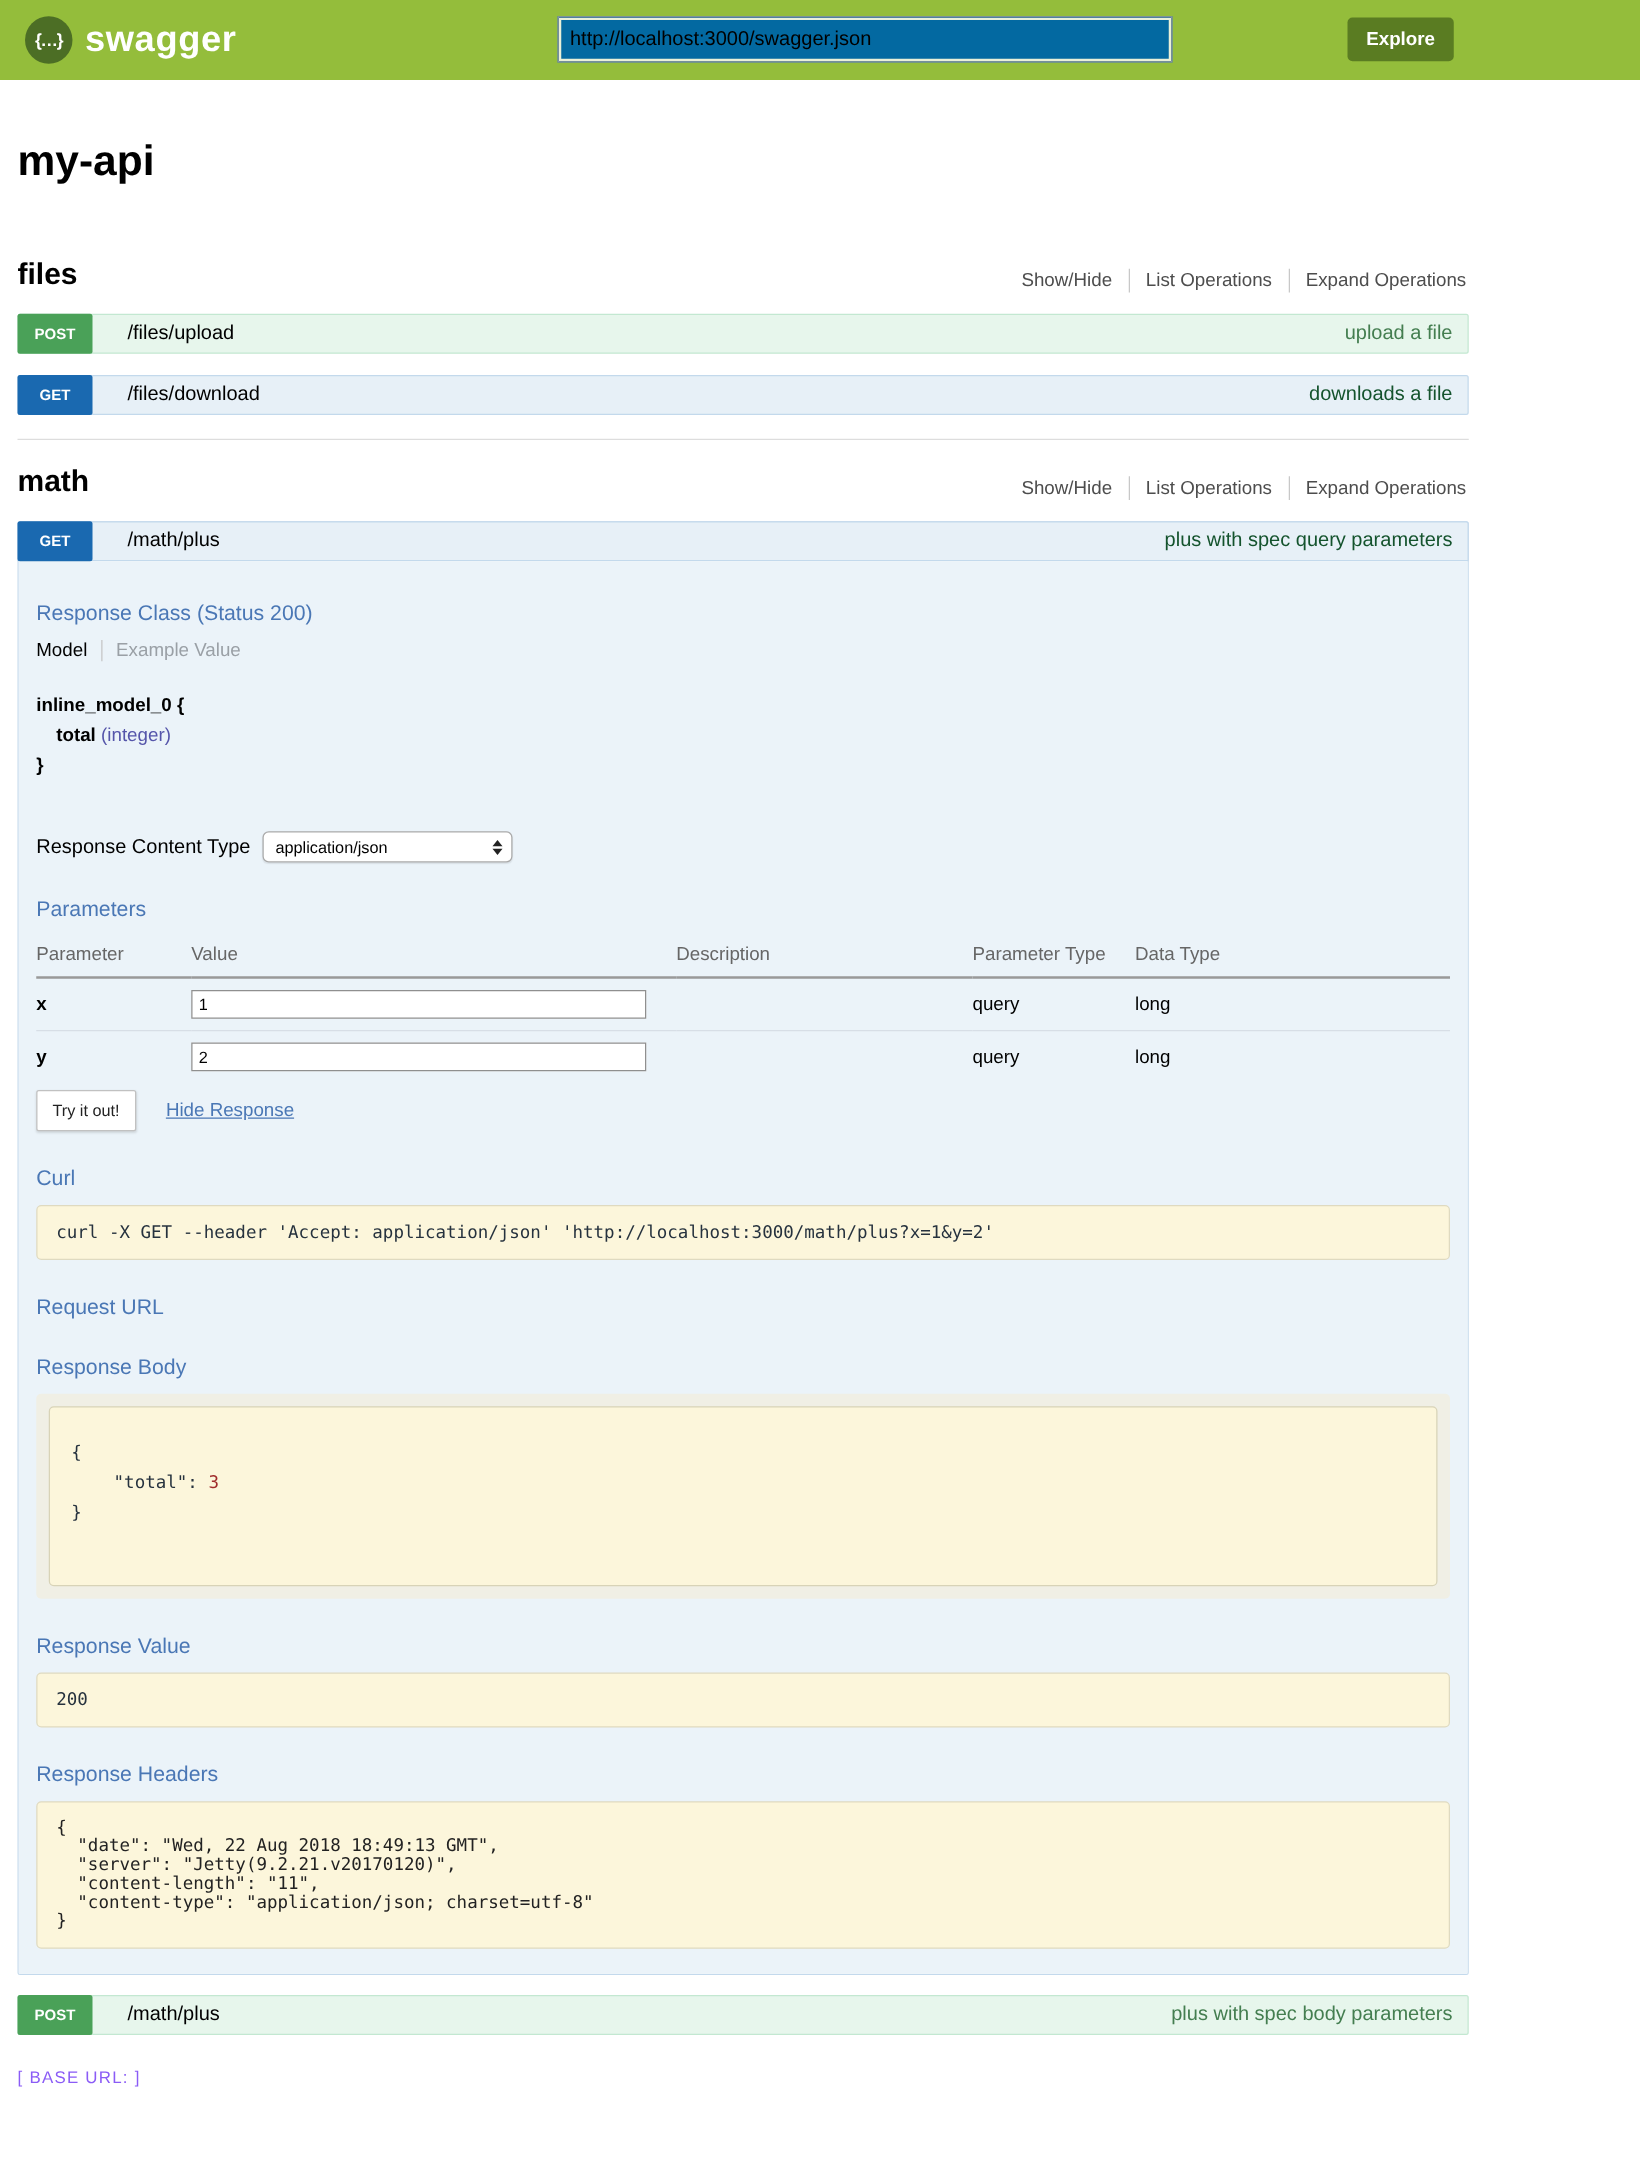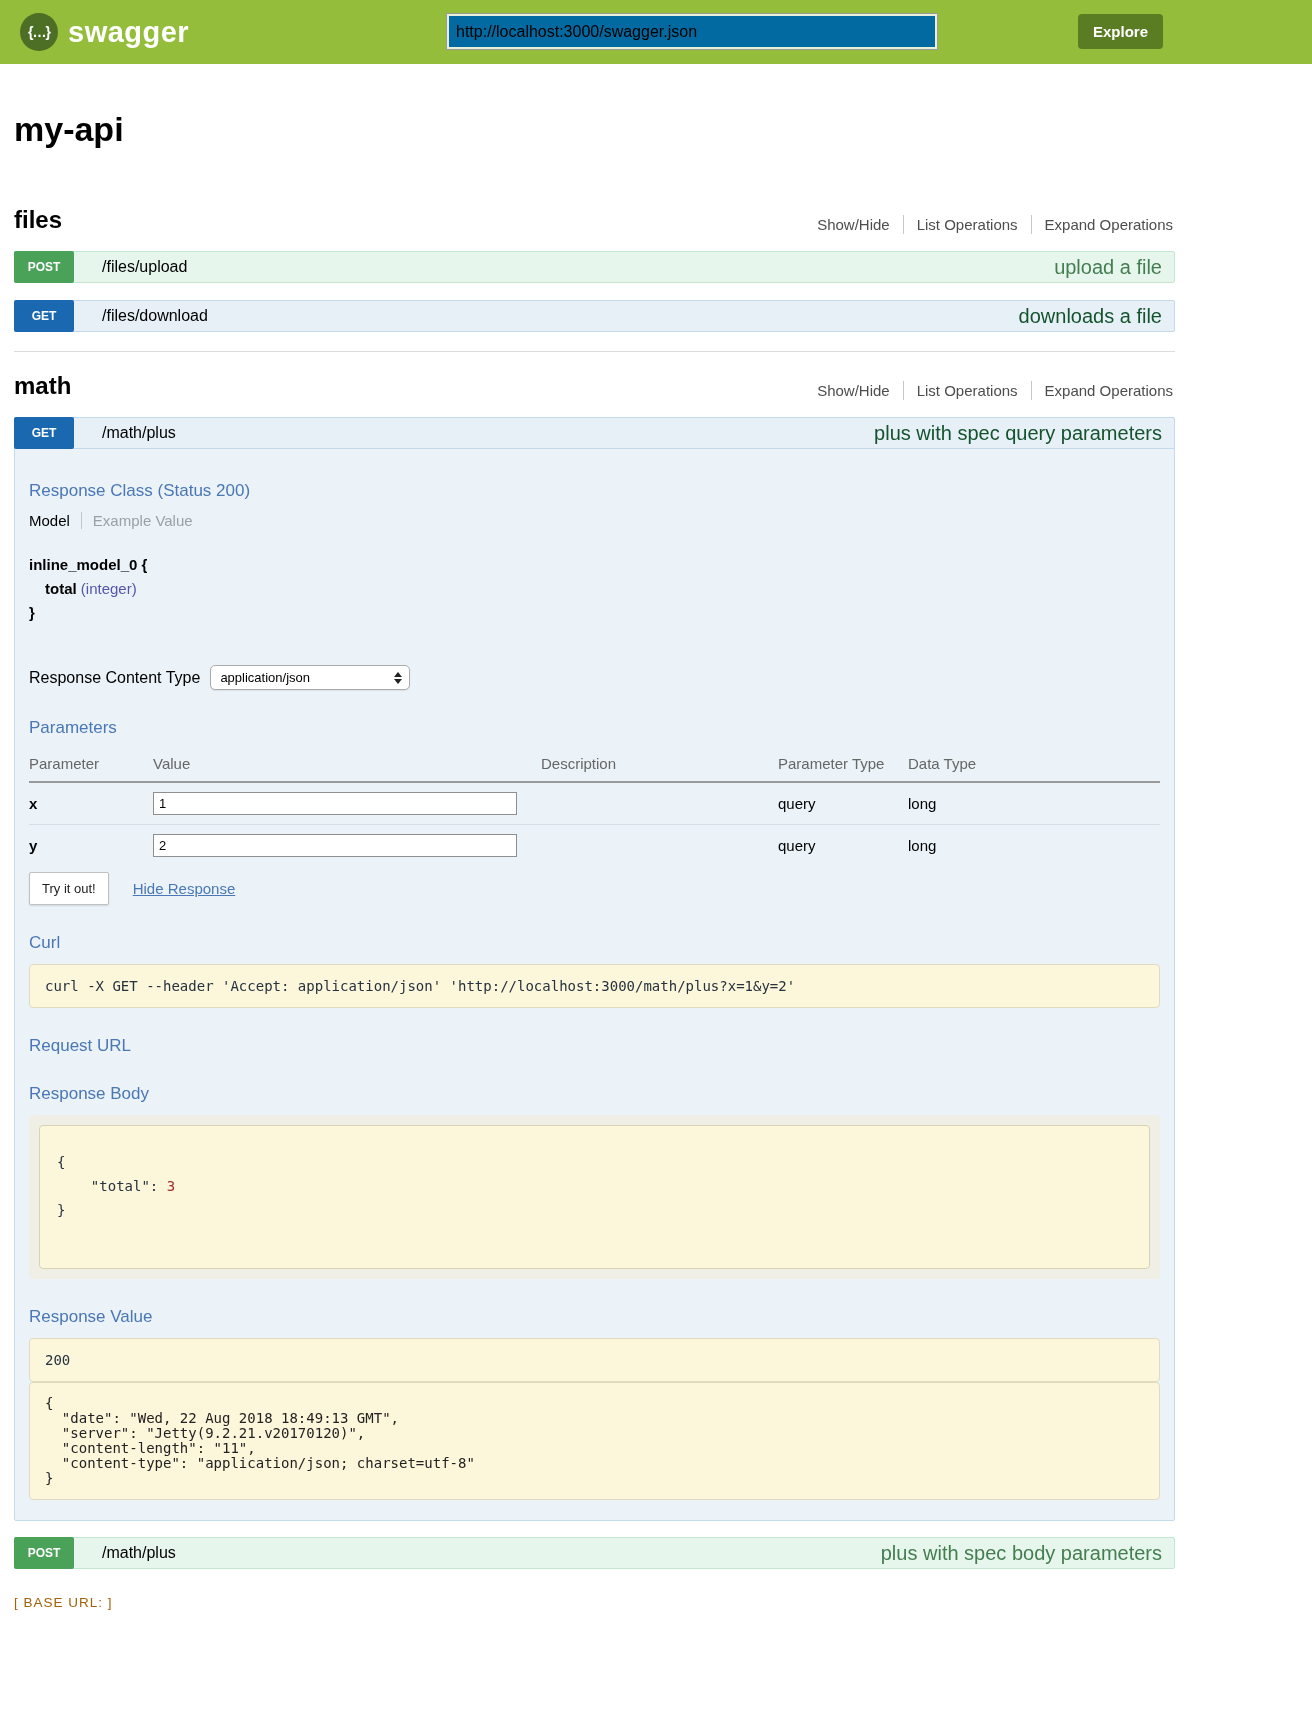--- a/index.html
+++ b/index.html
@@ -28,21 +28,21 @@
   .sec-divider { border:none; border-top:1px solid #ddd; margin:19px 0 20px; }
 
   
   .op-row { display:flex; align-items:stretch; height:32px; border-radius:2px; margin-bottom:17px; cursor:pointer; }
   .op-row.post, .op-heading.post { background:#e7f6ec; border:1px solid #c3e8d1; }
   .op-row.get,  .op-heading.get  { background:#e7f0f7; border:1px solid #c3d9ec; }
   .badge { width:60px; margin:-1px 0 -1px -1px; display:flex; align-items:center; justify-content:center; color:#fff; font-size:12px; font-weight:bold; border-radius:2px; flex:none;text-align:center; }
   .badge.post-badge { background:#4aa158; }
   .badge.get-badge  { background:#1a69b0; }
   .path { margin-left:28px; font-size:16px; color:#000; text-decoration:none; display:flex; align-items:center; }
-  .summary { margin-left:auto; margin-right:12px; font-size:20px; display:flex; align-items:center; }
+  .summary { margin-left:auto; margin-right:12px; font-size:16px; display:flex; align-items:center; }
   .summary.green { color:#447e50; }
   .summary.blue  { color:#14532d; }
 
   
   .op-expanded { border:1px solid #c3d9ec; border-radius:2px; margin-bottom:16px; }
   .op-heading { display:flex; align-items:stretch; height:32px; margin:-1px -1px 0; border-radius:2px 2px 0 0; cursor:pointer; }
   .op-content { background:#ebf3f9; padding:22px 14px 20px; }
 
   .blue-head { color:#4a77b5; font-size:17px; font-weight:normal; margin:28px 0 11px; }
   .blue-head.first { margin-top:10px; }
@@ -79,21 +79,21 @@
   .code-box { background:#fcf6db; border:1px solid #dfdac0; border-radius:4px; padding:13px 15px; font-family:"DejaVu Sans Mono","Liberation Mono",monospace; font-size:14px; color:#26323e; }
 
   .body-wrap { background:#f0efe5; border-radius:4px; padding:10px; }
   .body-box { border-color:#d8d3b7; padding:24px 17px 46px; }
   .rb-line { line-height:24px; white-space:pre; }
   .rb-indent { padding-left:17px; }
   .num { color:#a02c2c; }
 
   .headers-pre { margin:0; font-family:"DejaVu Sans Mono","Liberation Mono",monospace; font-size:14px; line-height:15px; color:#222; white-space:pre; }
 
-  .base-url { color:#a16207; font-size:13.5px; letter-spacing:1px; margin:26px 0 120px; }
+  .base-url { color:#8b5cf6; font-size:13.5px; letter-spacing:1px; margin:26px 0 120px; }
 </style>
 </head>
 <body>
 
 <header class="topbar">
   <a class="brand">
     <span class="logo">{…}</span>
     <span class="brand-text">swagger</span>
   </a>
   <input class="url-input" value="http://localhost:3000/swagger.json" style="">
@@ -227,20 +227,21 @@
           <div class="code-box body-box">
             <div class="rb-line">{</div>
             <div class="rb-line rb-indent"><span>  "total": </span><span class="num">3</span></div>
             <div class="rb-line">}</div>
           </div>
         </div>
 
         <h4 class="blue-head">Response Value</h4>
         <div class="code-box">200</div>
 
+        <h4 class="blue-head">Response Headers</h4>
         <div class="code-box">
           <pre class="headers-pre">{
   "date": "Wed, 22 Aug 2018 18:49:13 GMT",
   "server": "Jetty(9.2.21.v20170120)",
   "content-length": "11",
   "content-type": "application/json; charset=utf-8"
 }</pre>
         </div>
 
       </div>

